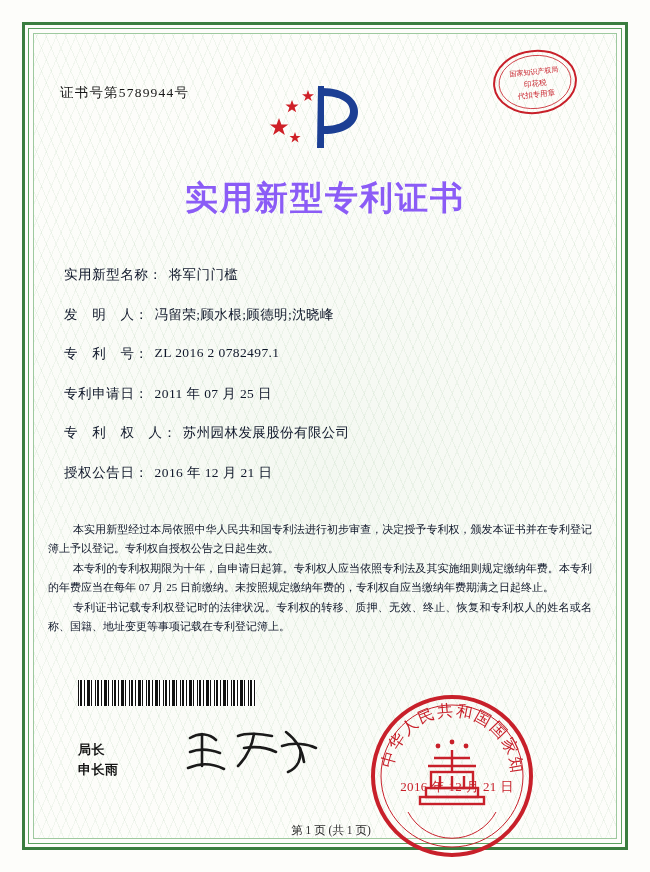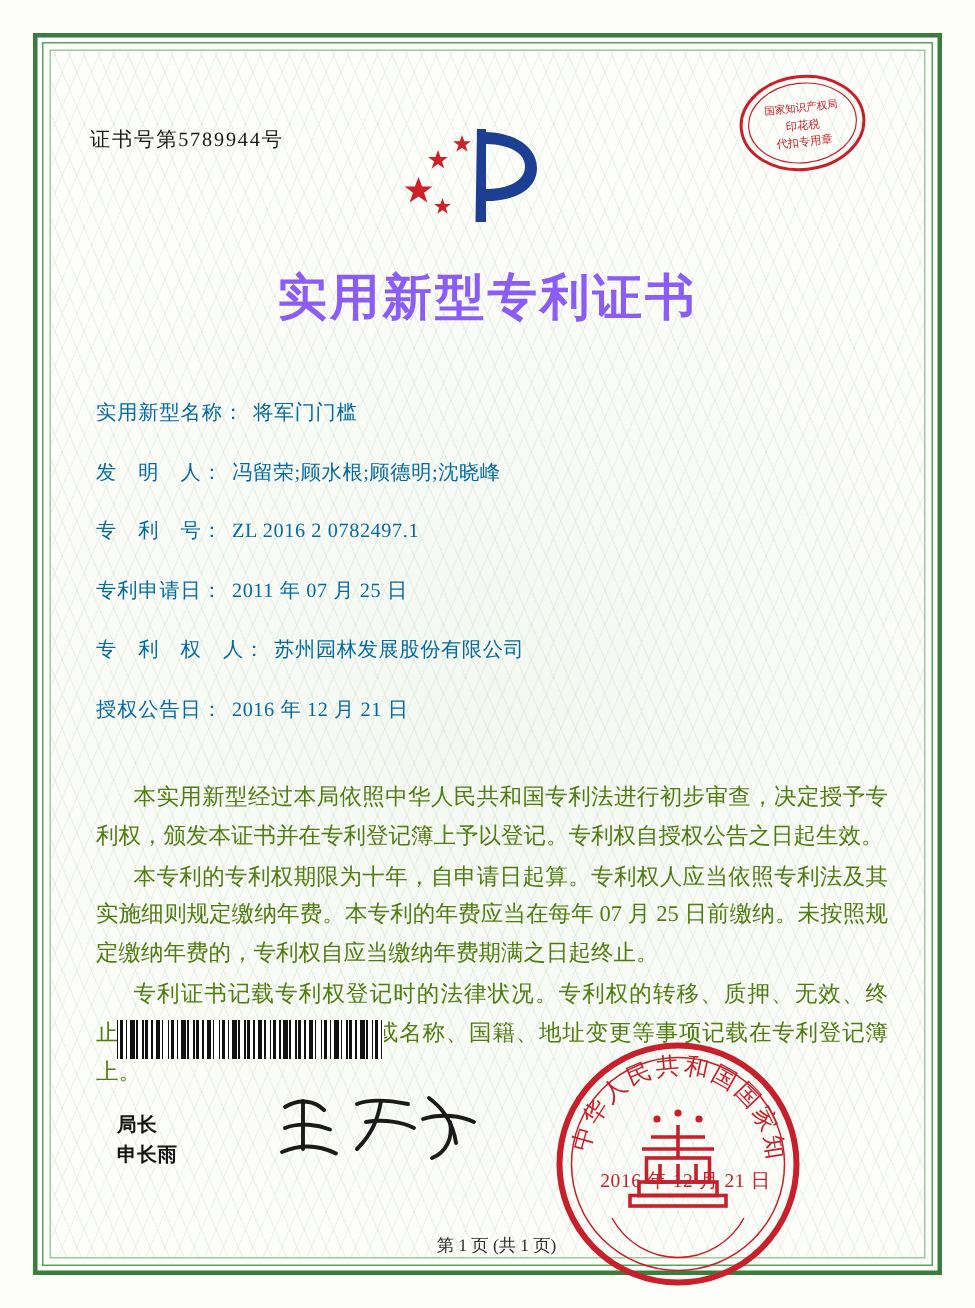--- a/index.html
+++ b/index.html
@@ -106,43 +106,43 @@
 
   
   .fields {
     position: absolute;
     left: 64px;
     top: 266px;
     right: 60px;
   }
   .field-row {
     display: flex;
-    align-items: center;
+    align-items: flex-start;
     margin-bottom: 21.5px;
     font-size: 13.5px;
-    color: #0369a1;
+    color: #0f172a;
   }
   .field-label {
     white-space: pre;
     letter-spacing: 0.6px;
   }
   .field-value {
     margin-left: 6px;
     letter-spacing: 0.4px;
   }
 
   
   .paras {
     position: absolute;
-    left: 64px;
+    left: 48px;
     right: 58px;
     top: 520px;
-    font-size: 15px;
+    font-size: 11px;
     line-height: 1.72;
-    color: #4d7c0f;
+    color: #0f172a;
     text-align: justify;
   }
   .paras p {
     margin: 0 0 1px 0;
     text-indent: 25px;
   }
 
   
   .barcode {
     position: absolute;

